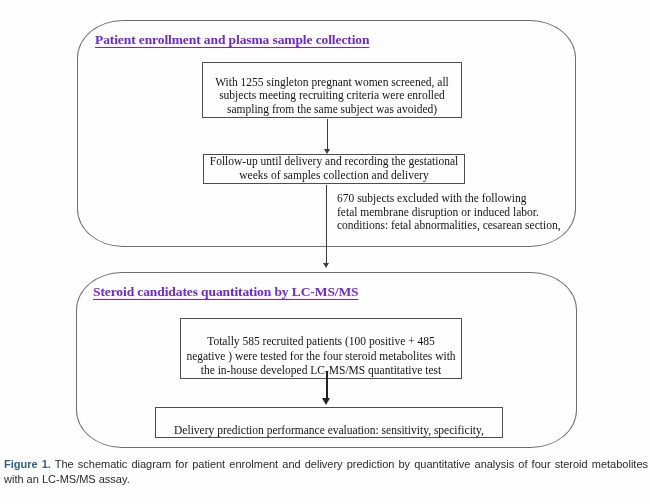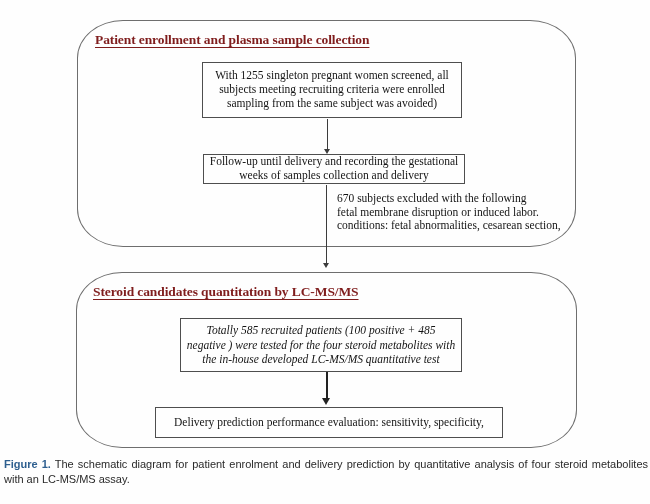--- a/index.html
+++ b/index.html
@@ -19,43 +19,43 @@
     border-radius: 46px / 38px;
     background: transparent;
   }
   .rect1 { left: 77px; top: 20px; width: 499px; height: 227px; }
   .rect2 { left: 76px; top: 272px; width: 501px; height: 176px; }
   .section-title {
     position: absolute;
     font-weight: bold;
     font-size: 13.5px;
     letter-spacing: -0.1px;
-    color: #7f1d1d;
+    color: #6d28d9;
     text-decoration: underline;
     text-decoration-thickness: 1.3px;
     text-underline-offset: 3px;
     white-space: nowrap;
   }
   .t1 { left: 95px; top: 32px; }
   .t2 { left: 93px; top: 284px; }
   .flow-box {
     position: absolute;
     border: 1px solid #4e4e4e;
     display: flex;
     flex-direction: column;
-    justify-content: center;
+    justify-content: flex-end;
     align-items: center;
     font-size: 11.5px;
     text-align: center;
     background: transparent;
   }
   .flow-box .bline { white-space: nowrap; line-height: 13.8px; }
   .box1 { left: 202px; top: 62px;  width: 260px; height: 56px; }
   .box2 { left: 203px; top: 154px; width: 262px; height: 30px; font-family: Liberation Serif, serif; }
-  .box3 { left: 180px; top: 318px; width: 282px; height: 54px; font-style: italic; }
+  .box3 { left: 180px; top: 318px; width: 282px; height: 61px; }
   .box3 .bline { line-height: 14.6px; }
   .box4 { left: 155px; top: 407px; width: 348px; height: 31px; }
   .box4 .bline { line-height: 14.2px; }
   .vline { position: absolute; width: 1px; background: #3c3c3c; }
   .vline.bold { width: 2px; background: #222; }
   .ahead {
     position: absolute; width: 0; height: 0;
     border-left: 3.5px solid transparent;
     border-right: 3.5px solid transparent;
     border-top: 5px solid #3c3c3c;

